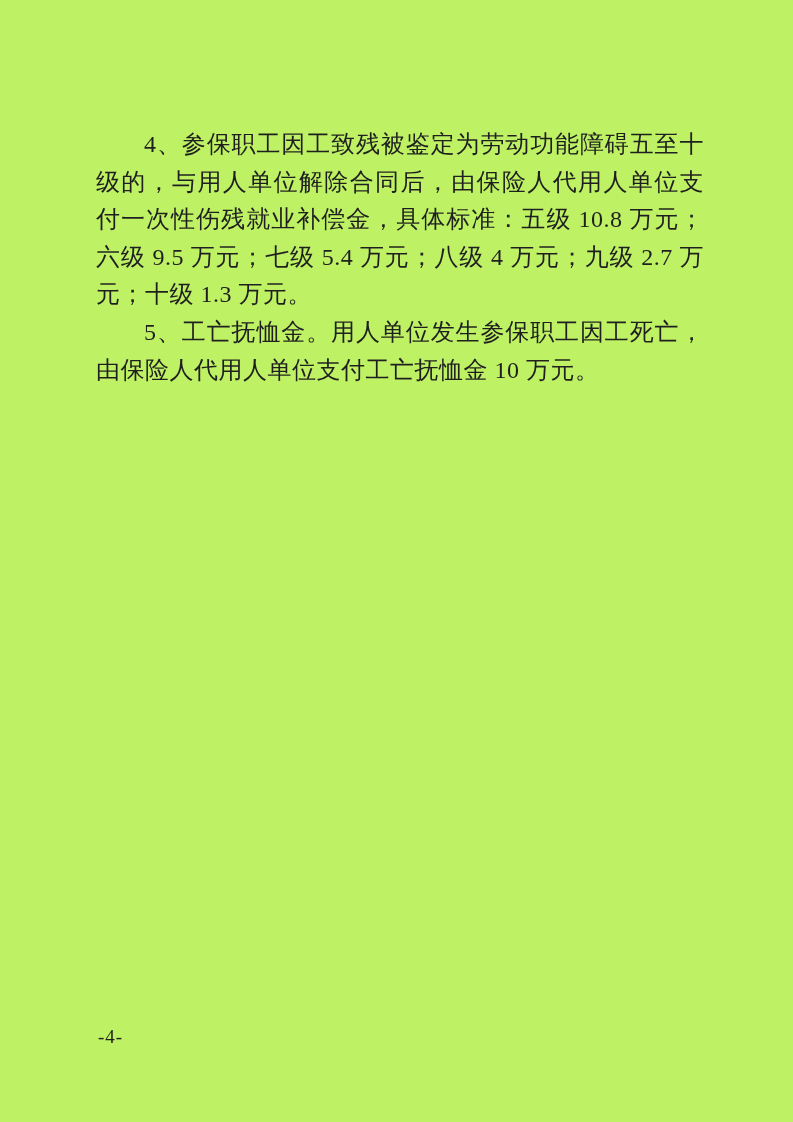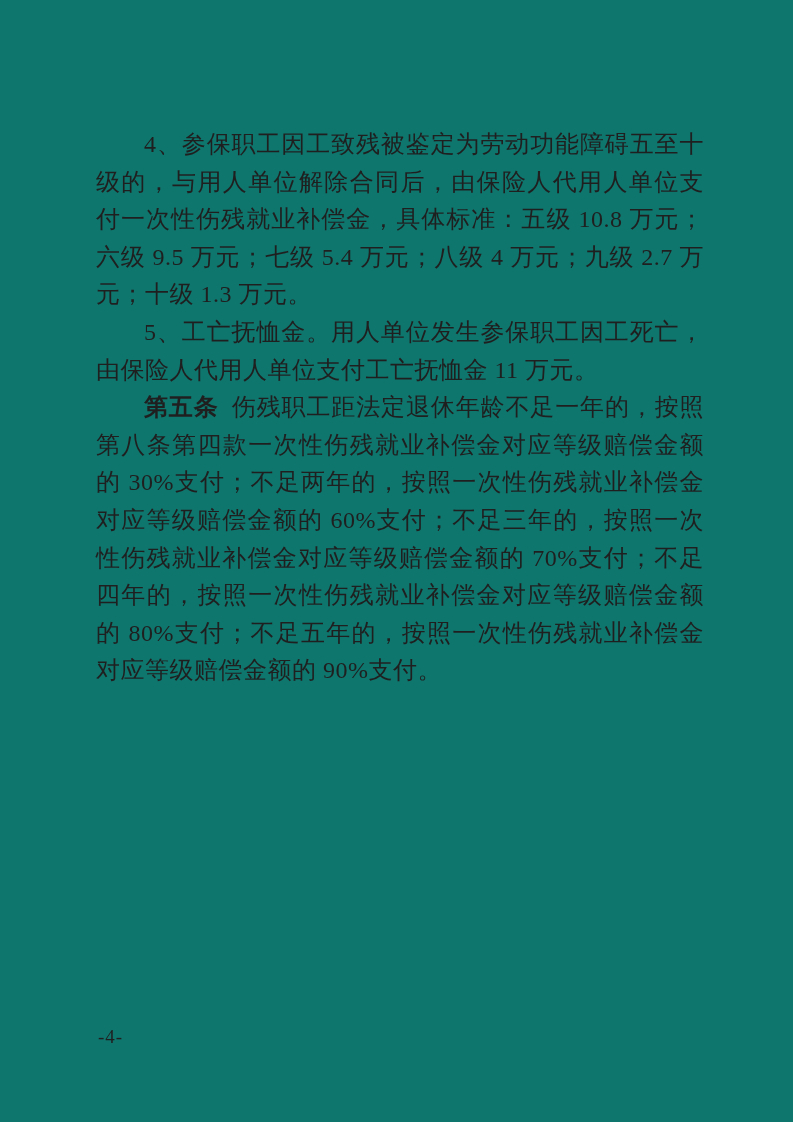--- a/index.html
+++ b/index.html
@@ -4,21 +4,21 @@
 <style>
   html, body {
     margin: 0;
     padding: 0;
     background: #ffffff;
   }
   .page {
     position: relative;
     width: 793px;
     height: 1122px;
-    background: #0f766e;
+    background: #bef264;
     overflow: hidden;
     font-family: "Liberation Serif", "DejaVu Serif", serif;
     color: #1f1f1f;
   }
   .doc-body {
     position: absolute;
     left: 96px;
     top: 126px;
     width: 608px;
   }
@@ -44,17 +44,16 @@
     letter-spacing: 1px;
     color: #1f1f1f;
   }
 </style>
 </head>
 <body>
 
 <div class="page">
   <div class="doc-body">
       <p class="para">4、参保职工因工致残被鉴定为劳动功能障碍五至十级的，与用人单位解除合同后，由保险人代用人单位支付一次性伤残就业补偿金，具体标准：五级 10.8 万元；六级 9.5 万元；七级 5.4 万元；八级 4 万元；九级 2.7 万元；十级 1.3 万元。</p>
-      <p class="para">5、工亡抚恤金。用人单位发生参保职工因工死亡，由保险人代用人单位支付工亡抚恤金 11 万元。</p>
-      <p class="para"><span class="lead">第五条</span>伤残职工距法定退休年龄不足一年的，按照第八条第四款一次性伤残就业补偿金对应等级赔偿金额的 30%支付；不足两年的，按照一次性伤残就业补偿金对应等级赔偿金额的 60%支付；不足三年的，按照一次性伤残就业补偿金对应等级赔偿金额的 70%支付；不足四年的，按照一次性伤残就业补偿金对应等级赔偿金额的 80%支付；不足五年的，按照一次性伤残就业补偿金对应等级赔偿金额的 90%支付。</p>
+      <p class="para">5、工亡抚恤金。用人单位发生参保职工因工死亡，由保险人代用人单位支付工亡抚恤金 10 万元。</p>
     </div>
   <div class="page-number">-4-</div>
 </div>
 
 </body></html>

